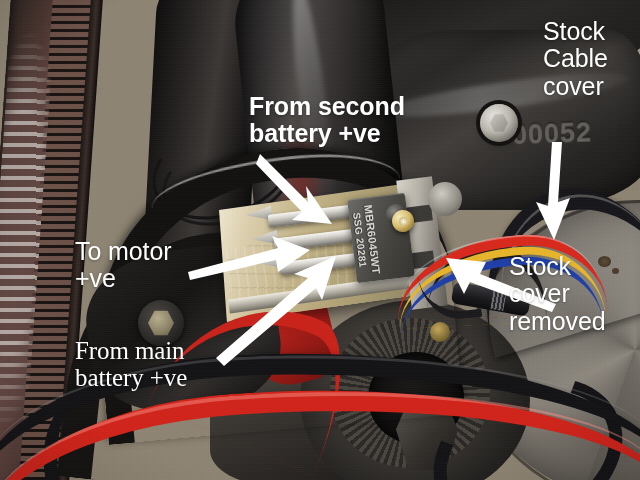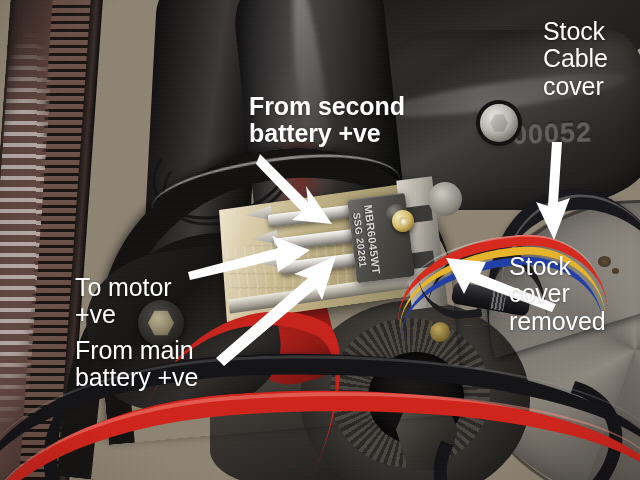--- a/index.html
+++ b/index.html
@@ -514,22 +514,22 @@
     font-size:25px;
     line-height:1.09;
     font-weight:400;
     letter-spacing:-.1px;
     text-shadow:0 1px 3px rgba(0,0,0,.30);
     white-space:pre-line;
     pointer-events:none;
   }
   #lbl-stock-cable-cover{left:543px;top:18px;}
   #lbl-from-second-battery{left:249px;top:93px;font-weight:bold;}
-  #lbl-to-motor{left:75px;top:238px;margin-top:36px;}
-  #lbl-from-main-battery{left:75px;top:337px;}
+  #lbl-to-motor{left:75px;top:238px;}
+  #lbl-from-main-battery{left:75px;top:337px;font-family:Liberation Serif, serif;}
   #lbl-stock-cover-removed{left:509px;top:253px;}
 
   .arrow{position:absolute;pointer-events:none;}
   .arrow svg{display:block;overflow:visible;}
 </style>
 </head>
 <body>
 
 <div id="photo">
 

